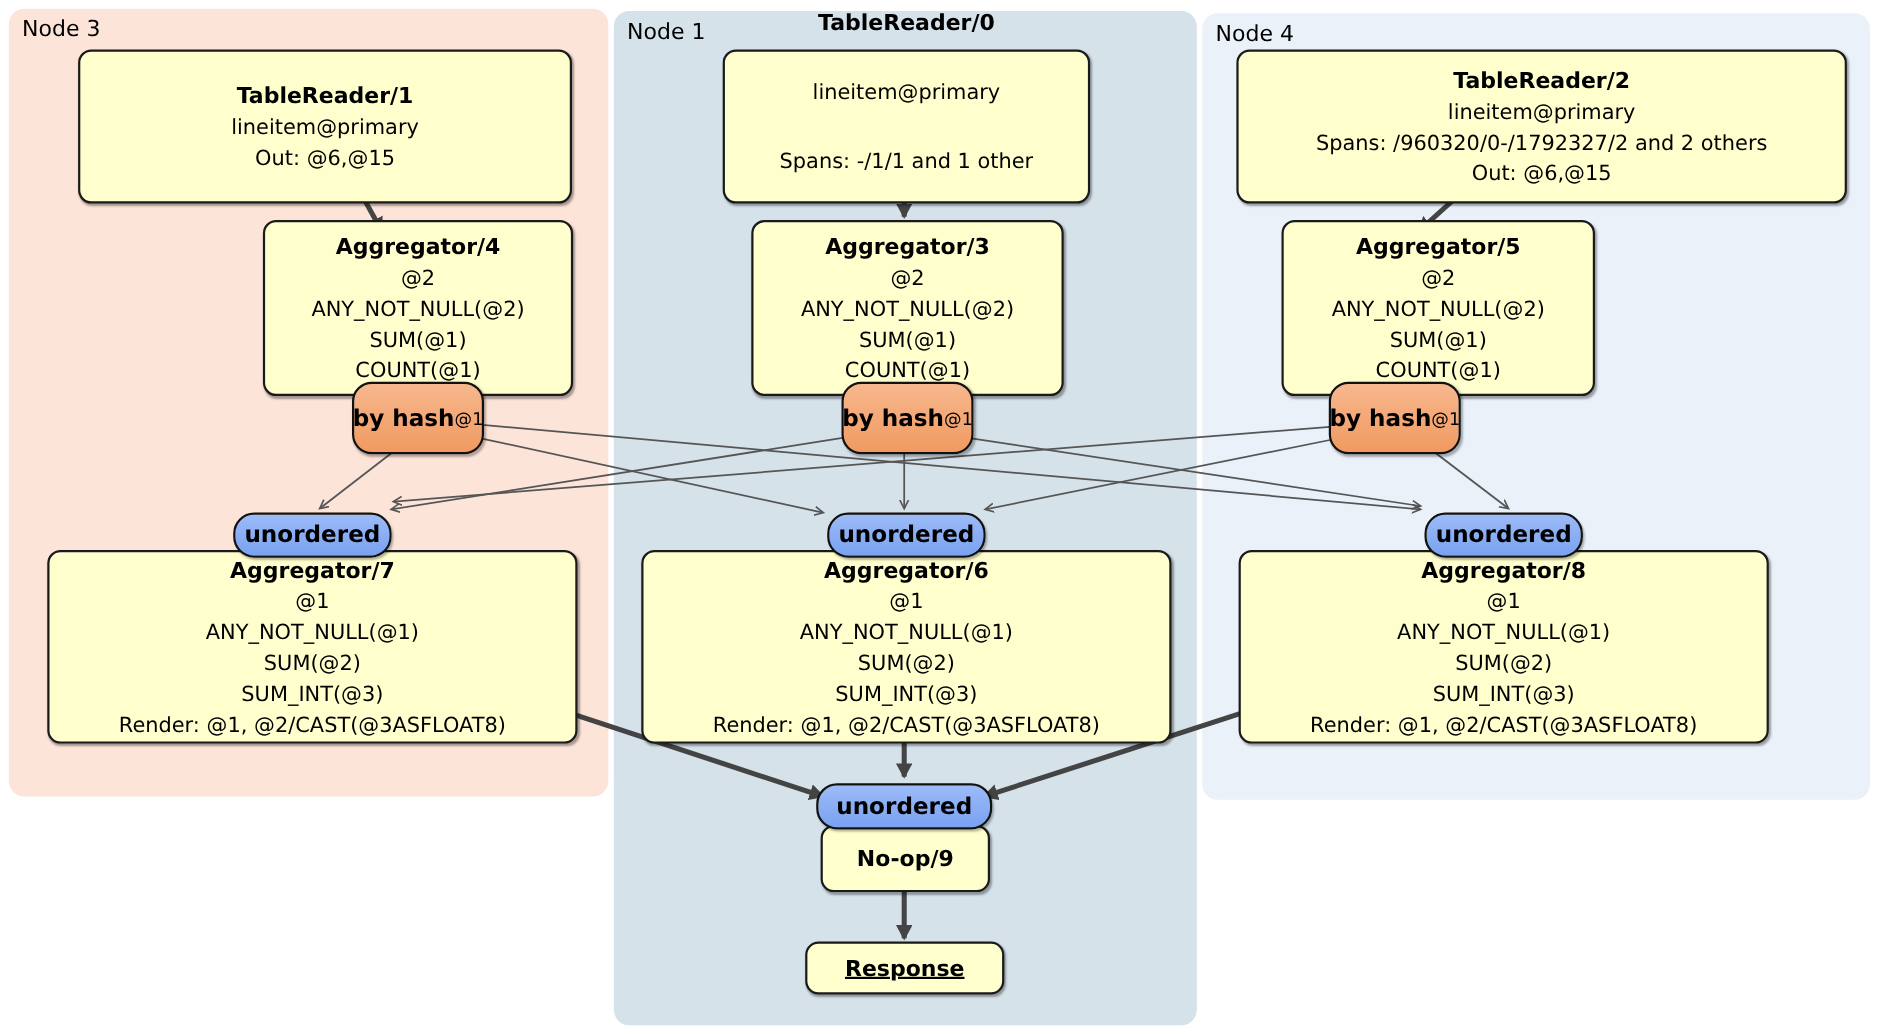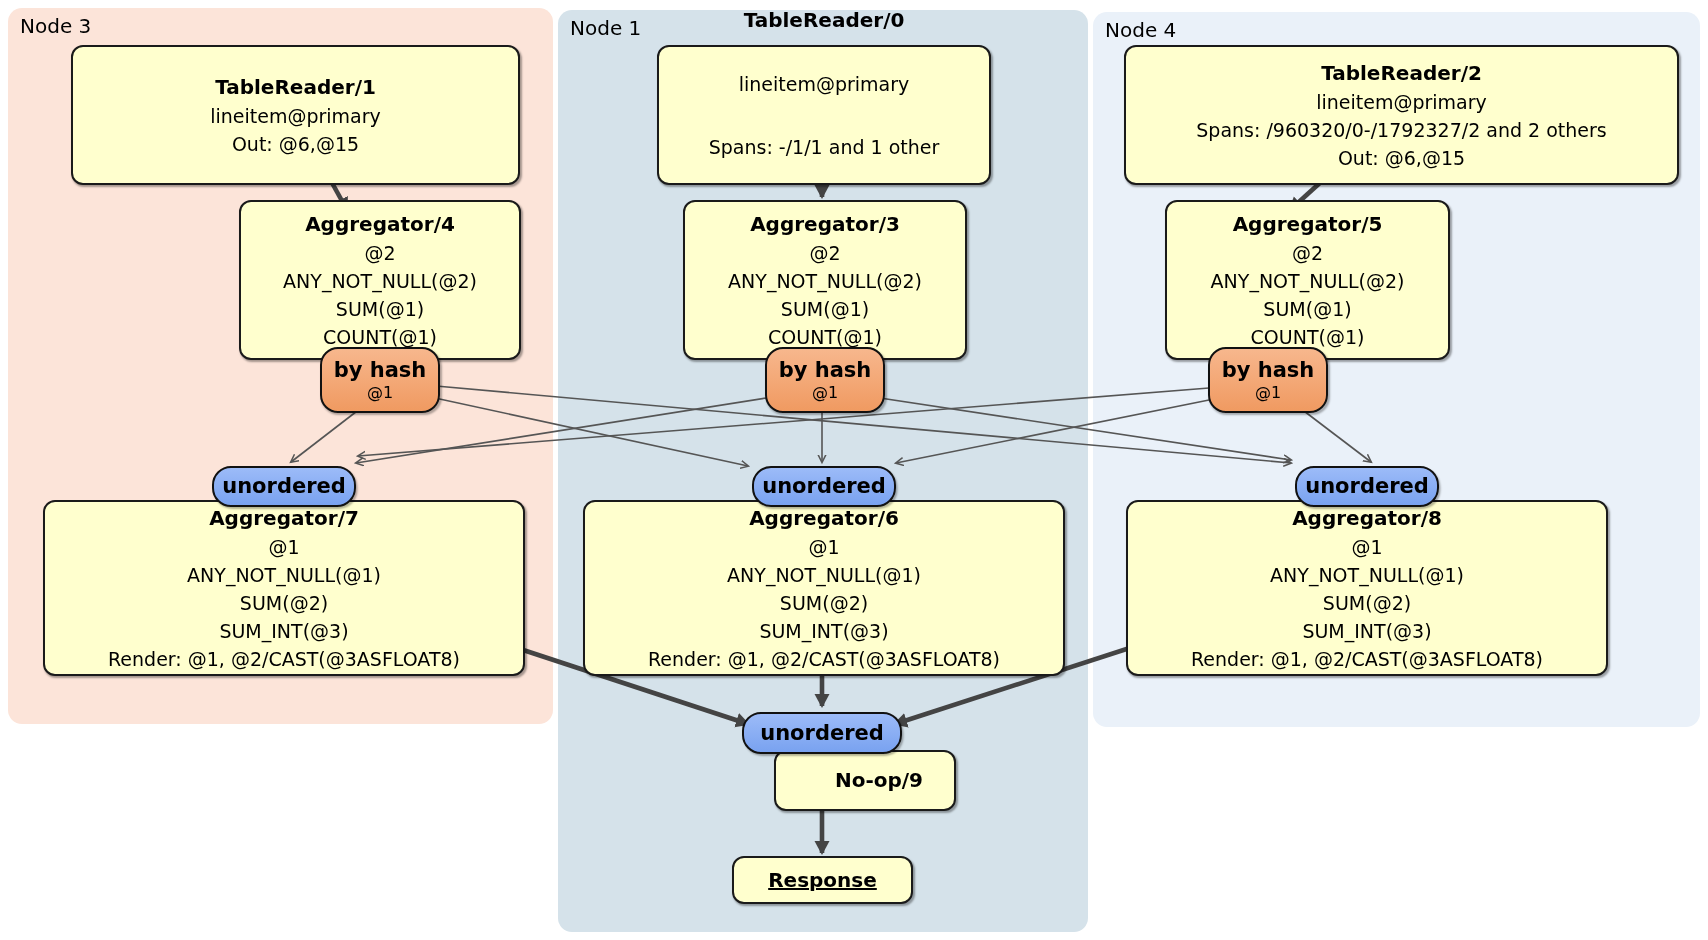--- a/index.html
+++ b/index.html
@@ -65,21 +65,21 @@
     line-height: 29px;
   }
   .box .line {
     font-size: 19px;
     line-height: 28px;
   }
   .pill {
     position: absolute;
     border: 2px solid #111;
     display: flex;
-    flex-direction: column;
+    flex-direction: row;
     justify-content: center;
     align-items: center;
     text-align: center;
     box-shadow: 1.5px 2px 2px rgba(0,0,0,0.3);
     white-space: nowrap;
   }
   .pill.hash {
     background: linear-gradient(var(--hash-pill-top), var(--hash-pill-bottom));
     border-radius: 18px;
     z-index: 4;
@@ -223,18 +223,18 @@
   <div class="line">@1</div>
   <div class="line">ANY_NOT_NULL(@1)</div>
   <div class="line">SUM(@2)</div>
   <div class="line">SUM_INT(@3)</div>
   <div class="line">Render: @1, @2/CAST(@3ASFLOAT8)</div>
 </div>
 
 <div class="pill sync" style="left:742px; top:712px; width:156px; height:38px;">
   <div class="plabel">unordered</div>
 </div>
-<div class="box" style="left:774px; top:750px; width:150px; height:57px;padding-left:28px;">
+<div class="box" style="left:746px; top:750px; width:150px; height:57px;">
   <div class="title">No-op/9</div>
 </div>
 <div class="box" style="left:732px; top:856px; width:177px; height:44px;text-decoration:underline;">
   <div class="title">Response</div>
 </div>
 
 </body></html>

